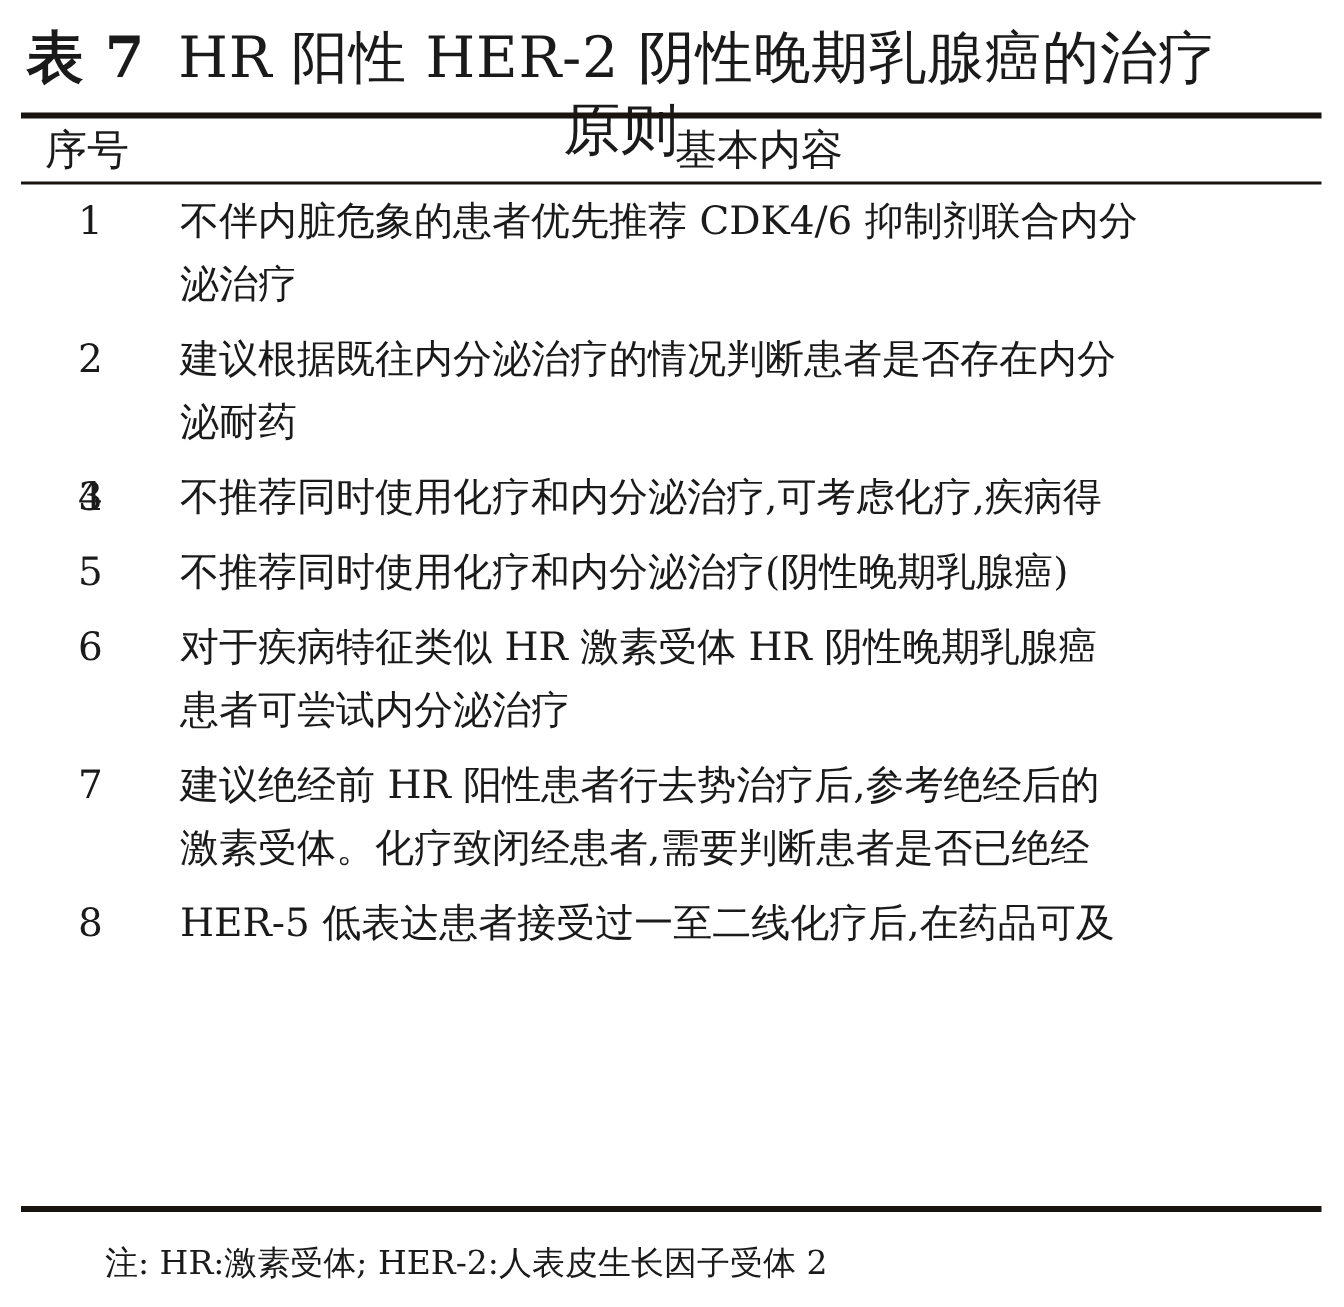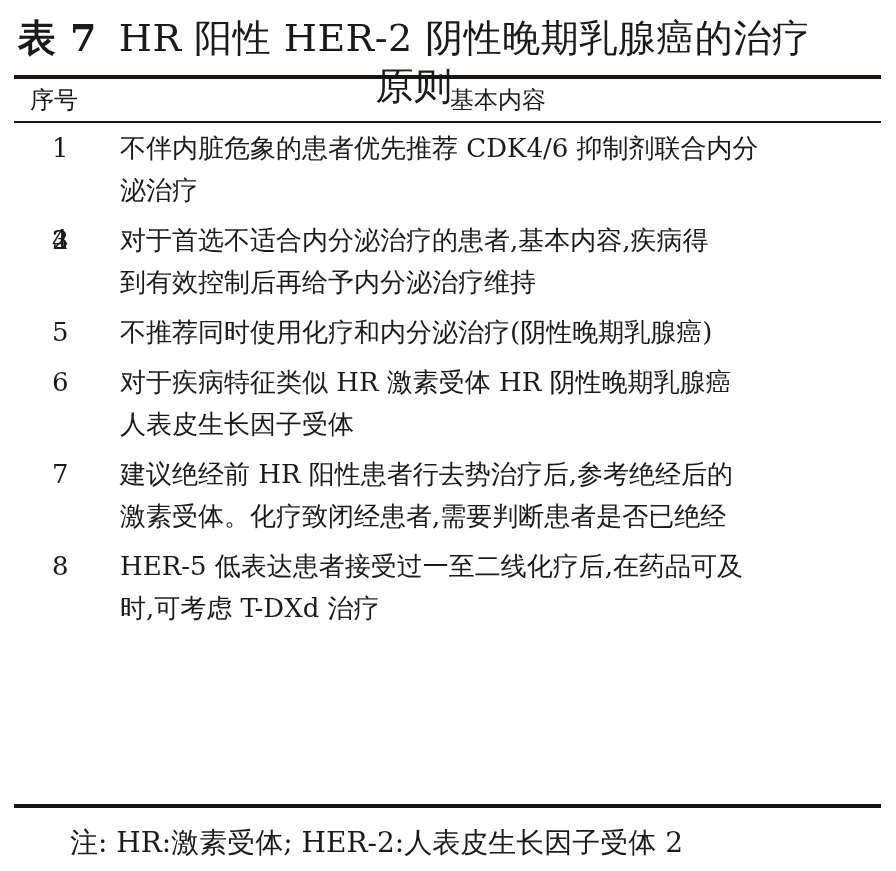--- a/index.html
+++ b/index.html
@@ -42,21 +42,21 @@
       width: 867px;
       height: 1.5px;
       background: #1a1410;
     }
     .header {
       position: absolute;
       top: 80px;
       left: 0;
       width: 885px;
       height: 40px;
-      font-size: 24px;
+      font-size: 28px;
       line-height: 40px;
     }
     .header .col-num {
       position: absolute;
       left: 30px;
     }
     .header .col-content {
       position: absolute;
       left: 433px;
       margin-left: 17px;
@@ -86,21 +86,21 @@
       padding-bottom: 5px;
     }
     .row .line {
       display: block;
       white-space: nowrap;
     }
     .note {
       position: absolute;
       left: 70px;
       top: 822px;
-      font-size: 28px;
+      font-size: 22px;
       line-height: 42px;
       white-space: nowrap;
     }
   </style>
 </head>
 <body>
 
 <div class="title">
   <span class="label">表 7</span><span>HR 阳性 HER-2 阴性晚期乳腺癌的治疗原则</span>
 </div>
@@ -117,55 +117,57 @@
 <div class="rows">
   <div class="row">
     <span class="num">1</span>
     <div class="text">
       <span class="line">不伴内脏危象的患者优先推荐 CDK4/6 抑制剂联合内分</span>
       <span class="line">泌治疗</span>
     </div>
   </div>
   <div class="row">
     <span class="num">2</span>
+    <div class="text">
+      <span class="line">建议根据既往内分泌治疗的情况判断患者是否存在内分</span>
+      <span class="line">泌耐药</span>
+    </div>
   </div>
   <div class="row">
     <span class="num">3</span>
   </div>
   <div class="row">
     <span class="num">4</span>
     <div class="text">
-      <span class="line">对于首选不适合内分泌治疗的患者,基本内容,疾病得</span>
-      <span class="line">到有效控制后再给予内分泌治疗维持</span>
+      <span class="line">不推荐同时使用化疗和内分泌治疗,可考虑化疗,疾病得</span>
     </div>
   </div>
   <div class="row">
     <span class="num">5</span>
     <div class="text">
       <span class="line">不推荐同时使用化疗和内分泌治疗(阴性晚期乳腺癌)</span>
     </div>
   </div>
   <div class="row">
     <span class="num">6</span>
     <div class="text">
       <span class="line">对于疾病特征类似 HR 激素受体 HR 阴性晚期乳腺癌</span>
-      <span class="line">人表皮生长因子受体</span>
+      <span class="line">患者可尝试内分泌治疗</span>
     </div>
   </div>
   <div class="row">
     <span class="num">7</span>
     <div class="text">
       <span class="line">建议绝经前 HR 阳性患者行去势治疗后,参考绝经后的</span>
       <span class="line">激素受体。化疗致闭经患者,需要判断患者是否已绝经</span>
     </div>
   </div>
   <div class="row">
     <span class="num">8</span>
     <div class="text">
       <span class="line">HER-5 低表达患者接受过一至二线化疗后,在药品可及</span>
-      <span class="line">时,可考虑 T-DXd 治疗</span>
     </div>
   </div>
 </div>
 
 <div class="rule-thick" style="top:804px;"></div>
 
 <div class="note">注: HR:激素受体; HER-2:人表皮生长因子受体 2</div>
 
 </body></html>

